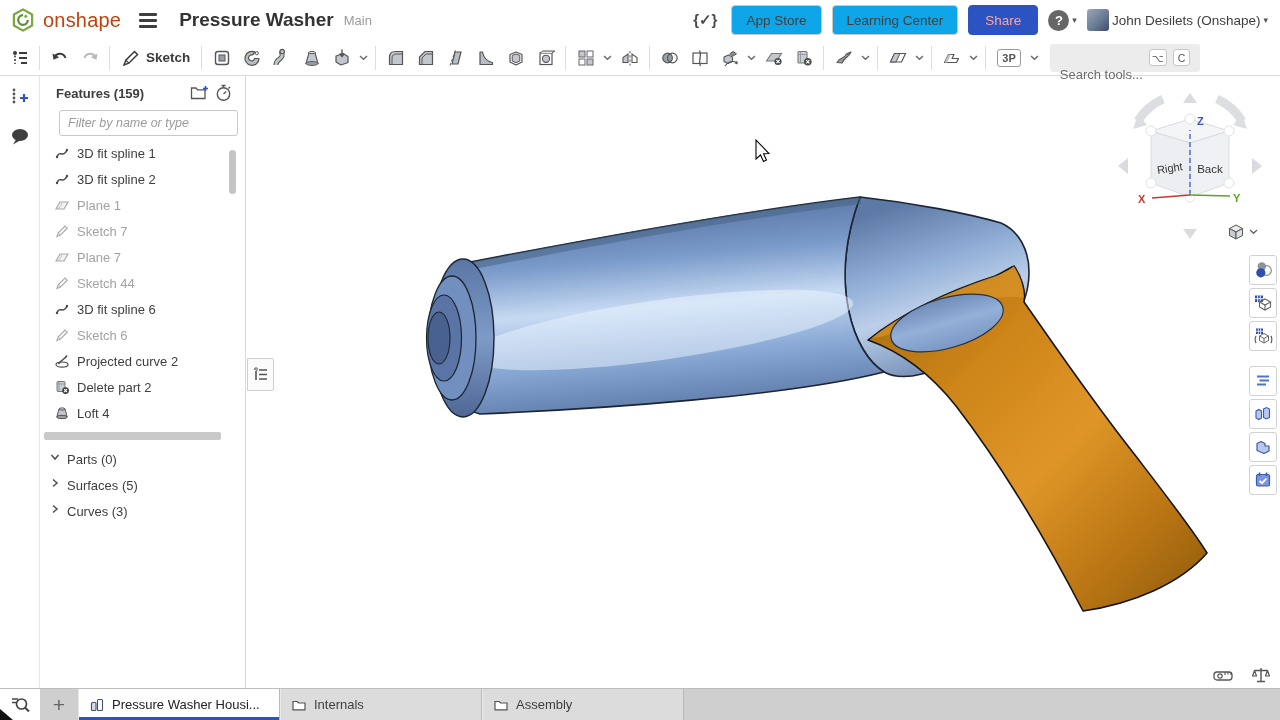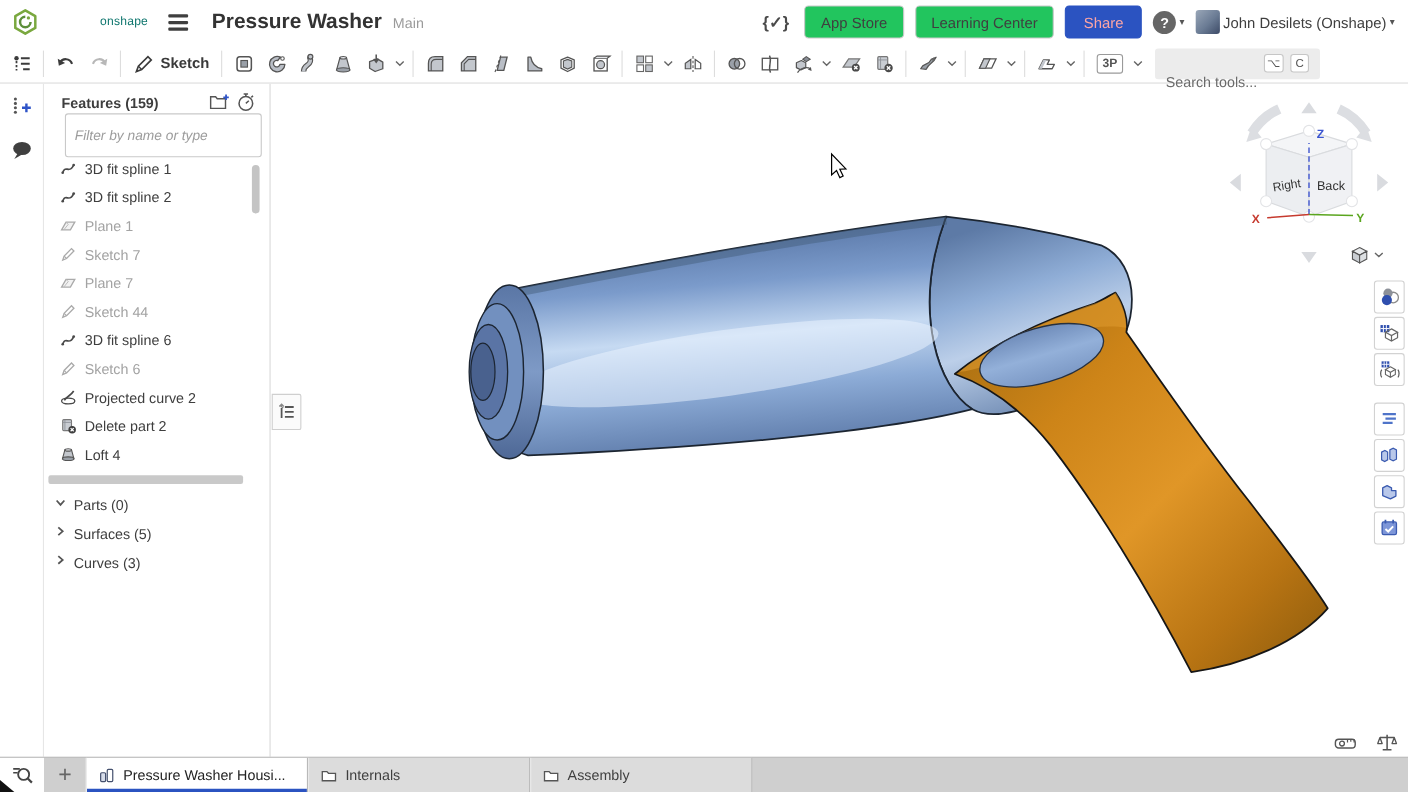--- a/index.html
+++ b/index.html
@@ -4,28 +4,28 @@
 <style>
   * { box-sizing: border-box; margin: 0; padding: 0; }
   html,body { width:1280px; height:720px; }
   body { font-family:"Liberation Sans", sans-serif; background:#fff; overflow:hidden; position:relative; color:#3d3d3d; }
   svg { display:block; }
   button { background:none; border:none; font-family:inherit; cursor:default; }
 
   
   .topbar { position:absolute; left:0; top:0; right:0; height:40px; background:#fff; display:flex; align-items:center; padding:0 12px 0 10px; z-index:8; }
   .brand { display:flex; align-items:center; gap:7px; }
-  .wordmark { font-size:11px; color:#0f766e; letter-spacing:.2px;margin-left:48px; }
+  .wordmark { font-size:20px; color:#c2410c; letter-spacing:.2px; }
   .hamburger { margin-left:14px; display:flex; flex-direction:column; gap:3px; padding:4px; }
   .hamburger i { display:block; width:18px; height:3px; background:#3f3f3f; border-radius:1px; }
   .doc-title { margin-left:18px; font-size:19px; font-weight:bold; color:#333; }
   .workspace { margin-left:10px; font-size:13px; color:#9a9a9a; }
   .topbar-right { margin-left:auto; display:flex; align-items:center; gap:10px; }
   .versions-glyph { font-size:15px; color:#4a4a4a; font-weight:bold; padding:2px 4px; }
-  .hdr-btn { height:30px; padding:0 14px; border:1px solid #c9c9c9; border-radius:4px; background:#22c55e; font-size:13.5px; color:#3f3f3f; }
+  .hdr-btn { height:30px; padding:0 14px; border:1px solid #c9c9c9; border-radius:4px; background:#0ea5e9; font-size:13.5px; color:#3f3f3f; }
   .share-btn { height:30px; padding:0 16px; border-radius:4px; background:#2b53c1; color:#fca5a5; font-size:13.5px; border:1px solid #2b53c1; }
   .help-wrap { display:flex; align-items:center; gap:3px; }
   .help-circle { width:21px; height:21px; border-radius:50%; background:#666; color:#fff; font-size:13px; font-weight:bold; display:flex; align-items:center; justify-content:center; }
   .caret { font-size:9px; color:#555; }
   .avatar { width:22px; height:22px; border-radius:3px; background:linear-gradient(135deg,#9aa7b8 0%,#6a7b94 55%,#3c4a66 100%); }
   .user-name { font-size:13.5px; color:#3f3f3f; }
 
   
   .toolbar { position:absolute; top:40px; left:0; right:0; height:36px; background:#fff; border-bottom:1px solid #dcdcdc; display:flex; align-items:center; padding:0 5px; gap:1px; z-index:8; }
   .tb { width:29px; height:29px; border-radius:3px; display:flex; align-items:center; justify-content:center;font-weight:bold; }
@@ -41,21 +41,21 @@
   
   .left-rail { position:absolute; left:0; top:76px; width:40px; bottom:32px; background:#fff; border-right:1px solid #e6e6e6; z-index:7; display:flex; flex-direction:column; align-items:center; padding-top:6px; gap:10px; }
   .rail-btn { width:30px; height:30px; display:flex; align-items:center; justify-content:center; }
 
   
   .features-panel { position:absolute; left:40px; top:76px; width:206px; bottom:32px; background:#fff; border-right:1px solid #d9d9d9; z-index:7; }
   .fp-header { height:30px; display:flex; align-items:center; padding:4px 10px 0 16px; }
   .fp-title { flex:1; font-size:13px; font-weight:bold; color:#3d3d3d; }
   .fp-hicon { width:24px; height:22px; display:flex; align-items:center; justify-content:center; }
   .fp-filter { height:34px; display:flex; align-items:center; gap:7px; padding:0 12px 0 12px; }
-  .fp-filter input { flex:1; height:40px; border:1px solid #c9c9c9; border-radius:3px; padding:0 8px; font-size:12.5px; font-family:inherit; color:#555; outline:none; }
+  .fp-filter input { flex:1; height:26px; border:1px solid #c9c9c9; border-radius:3px; padding:0 8px; font-size:12.5px; font-family:inherit; color:#555; outline:none; }
   .fp-filter input::placeholder { color:#9c9c9c; font-style:italic; }
   .fp-list { position:relative; }
   .feat-row { display:flex; align-items:center; gap:7px; height:26px; padding-left:14px; font-size:13px; color:#3e3e3e; }
   .feat-row.sup { color:#a3a3a3; }
   .vthumb { position:absolute; right:9px; top:10px; width:7px; height:44px; background:#c4c4c4; border-radius:4px; }
   .hscroll { height:8px; background:#c9c9c9; border-radius:2px; margin:6px 24px 12px 4px; }
   .fp-section { display:flex; align-items:flex-start; gap:7px; height:26px; padding-left:10px; font-size:13px; color:#3e3e3e; }
 
   
   .panel-toggle { position:absolute; left:247px; top:358px; width:27px; height:33px; background:#fbfbfb; border:1px solid #cfcfcf; border-radius:0 2px 2px 0; display:flex; align-items:center; justify-content:center; z-index:6; }

